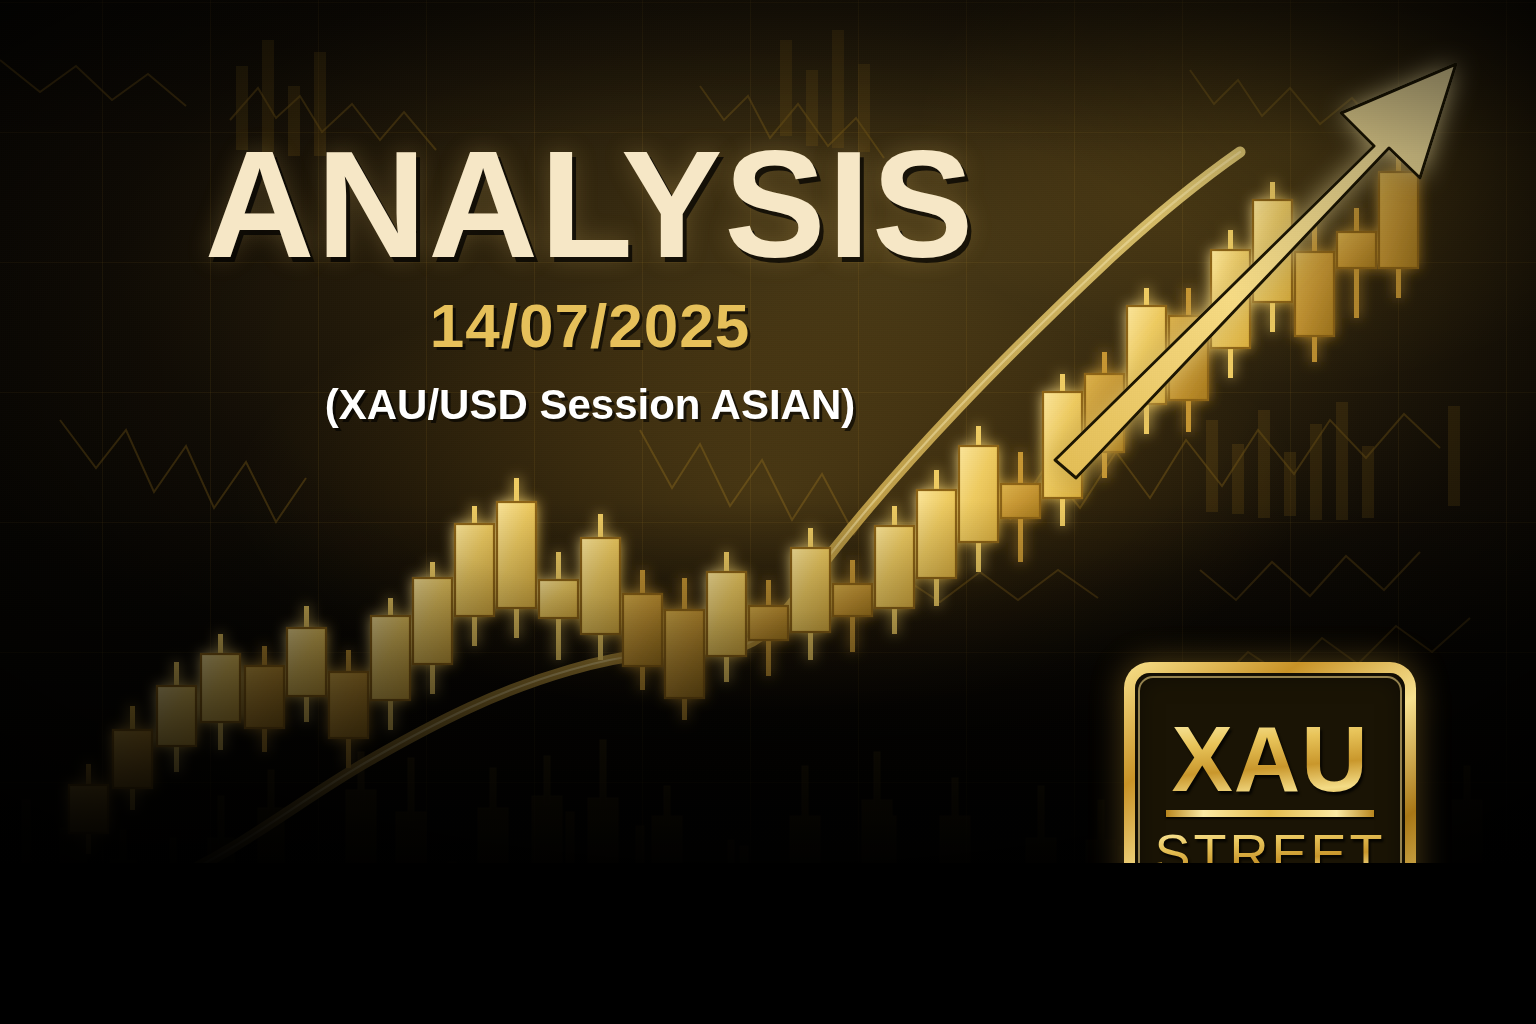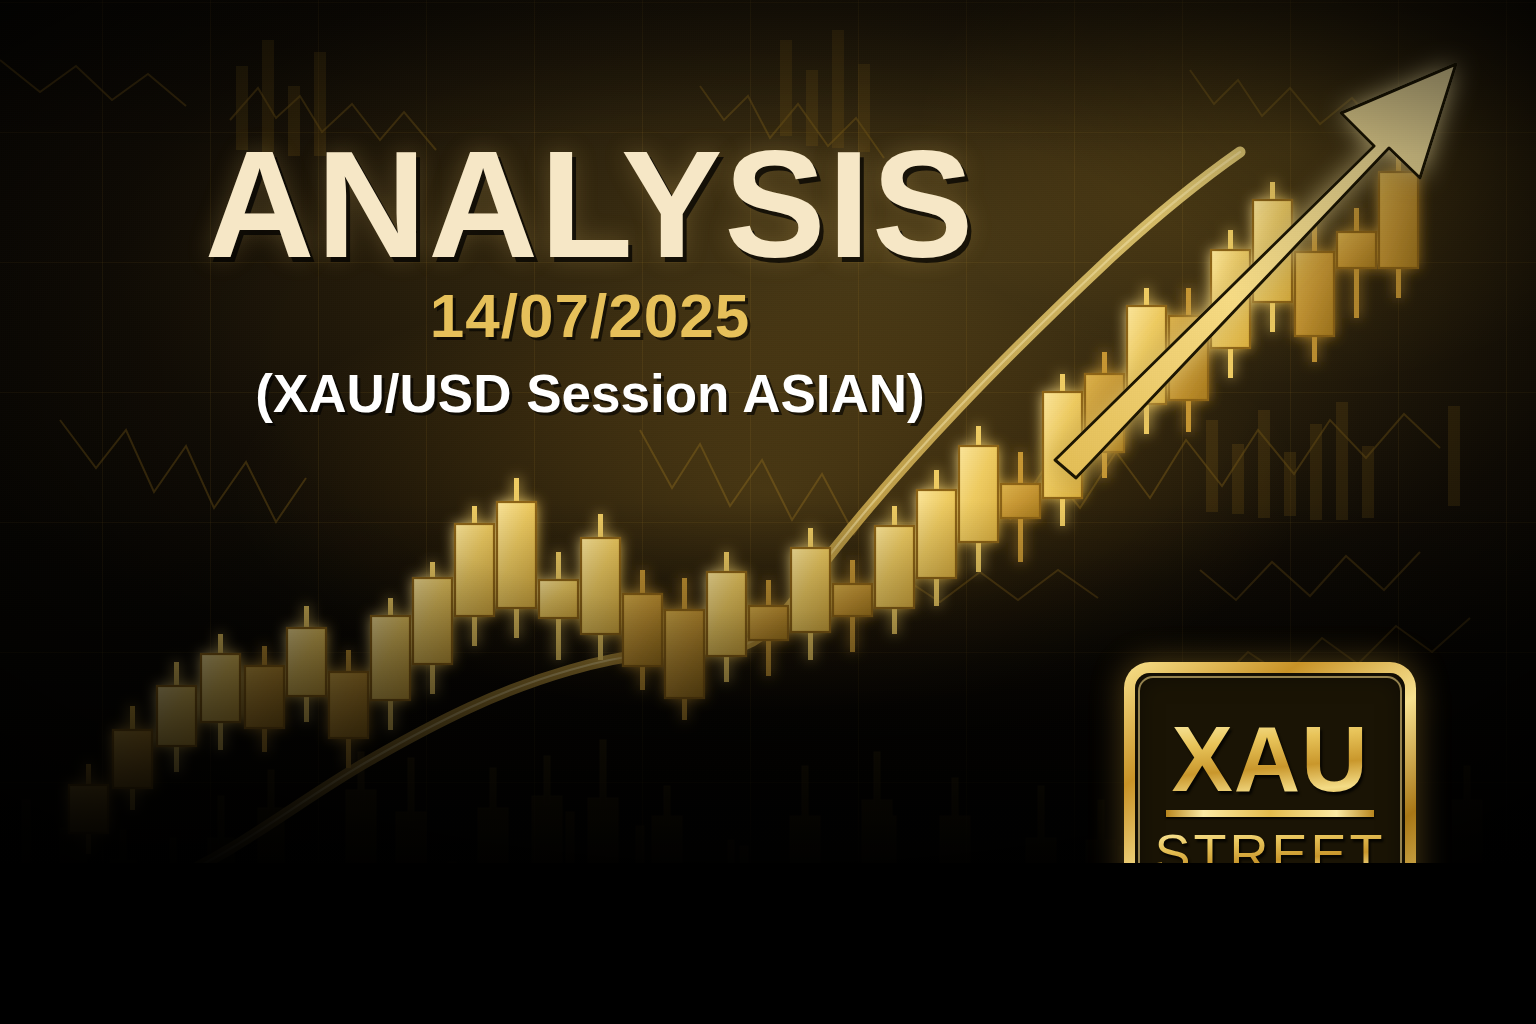--- a/index.html
+++ b/index.html
@@ -62,29 +62,29 @@
     position:absolute; left:0; top:128px; width:1180px;
     text-align:center; z-index:40;
   }
   #main-title {
     font-size:152px; font-weight:bold; letter-spacing:2px;
     line-height:1.0;
     color:#F6E7C6;
     text-shadow: 4px 5px 0 rgba(0,0,0,0.72), 0 0 26px rgba(255,215,120,0.22);
   }
   #date-line {
-    margin-top:0;
+    margin-top:10px;
     font-size:62px; font-weight:bold;
     color:#E6C05A;
     letter-spacing:1px;
     text-shadow: 3px 3px 0 rgba(0,0,0,0.6);
   }
   #subtitle-line {
-    margin-top:12px;
-    font-size:53px; font-weight:bold;
+    margin-top:20px;
+    font-size:42px; font-weight:bold;
     color:#FFFFFF;
     letter-spacing:0px;
     text-shadow: 3px 3px 0 rgba(0,0,0,0.62);
   }
 
   
   #logo-badge {
     position:absolute; left:1124px; top:662px;
     width:292px; height:272px;
     z-index:50;

